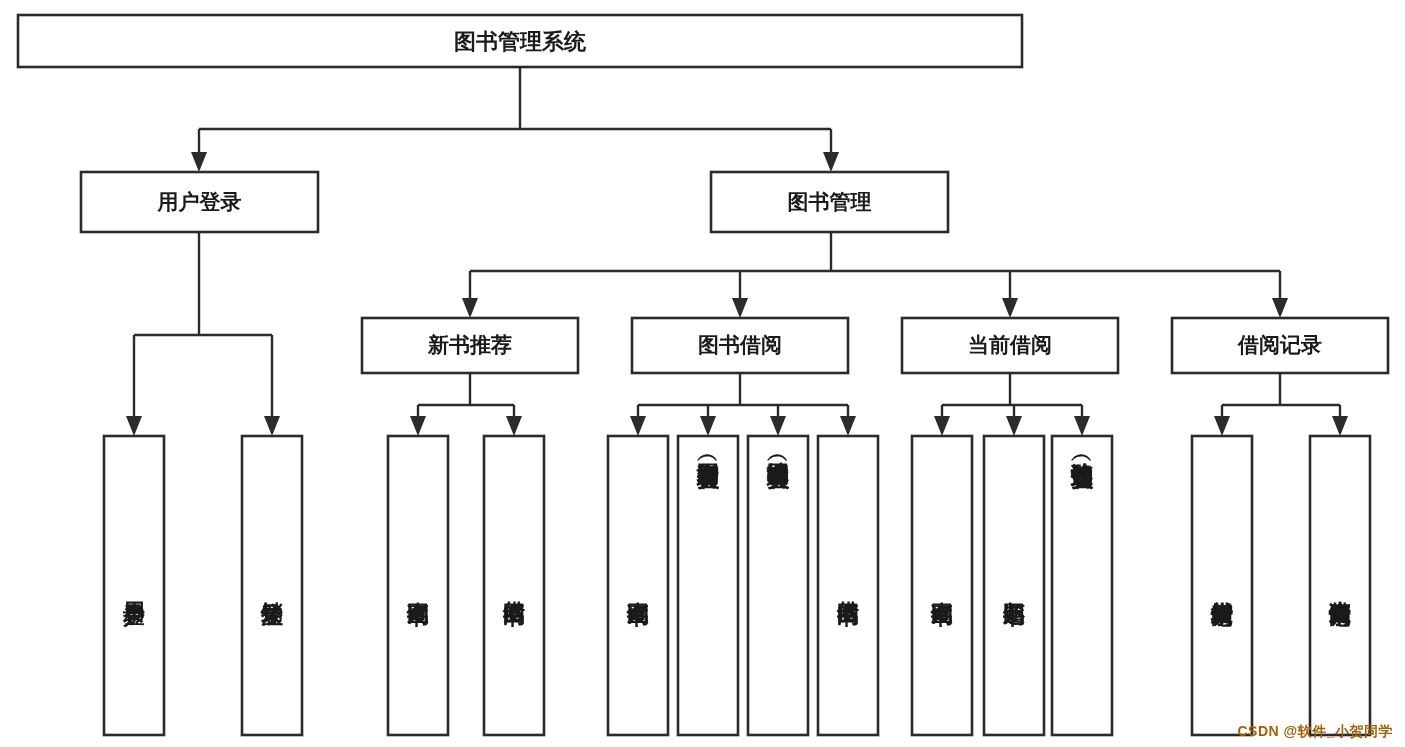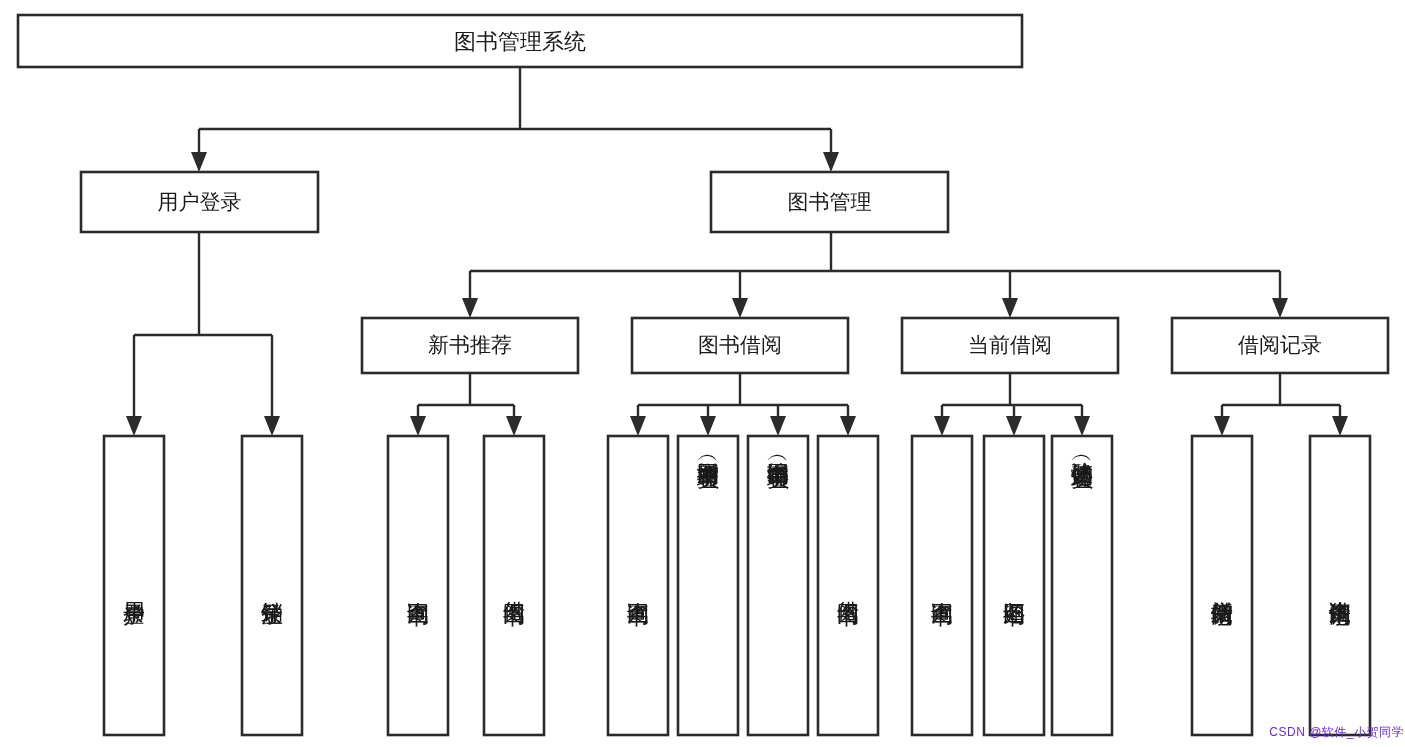--- a/index.html
+++ b/index.html
@@ -12,20 +12,21 @@
     height: 747px;
     font-family: "Liberation Sans", "DejaVu Sans", sans-serif;
     overflow: hidden;
     position: relative;
   }
   #diagram-root {
     position: relative;
     width: 1405px;
     height: 747px;
     background: #ffffff;
+    font-weight: bold;
   }
   svg#flowchart {
     position: absolute;
     top: 0;
     left: 0;
     width: 1405px;
     height: 747px;
     display: block;
   }
   .node-box {
@@ -65,25 +66,25 @@
     font-size: 22px;
     line-height: 1.18;
     color: #1a1a1a;
     writing-mode: vertical-rl;
     text-orientation: upright;
     white-space: nowrap;
     letter-spacing: 1px;
   }
   #watermark {
     position: absolute;
-    right: 1px;
+    right: 12px;
     bottom: 6px;
     font-family: "Liberation Sans", "DejaVu Sans", sans-serif;
-    font-size: 12px;
-    color: #6d28d9;
+    font-size: 14px;
+    color: #a16207;
     white-space: nowrap;
     letter-spacing: 0.5px;
   }
 </style>
 </head>
 <body>
 
 <div id="diagram-root">
 
   <svg id="flowchart" viewBox="0 0 1405 747" xmlns="http://www.w3.org/2000/svg">

